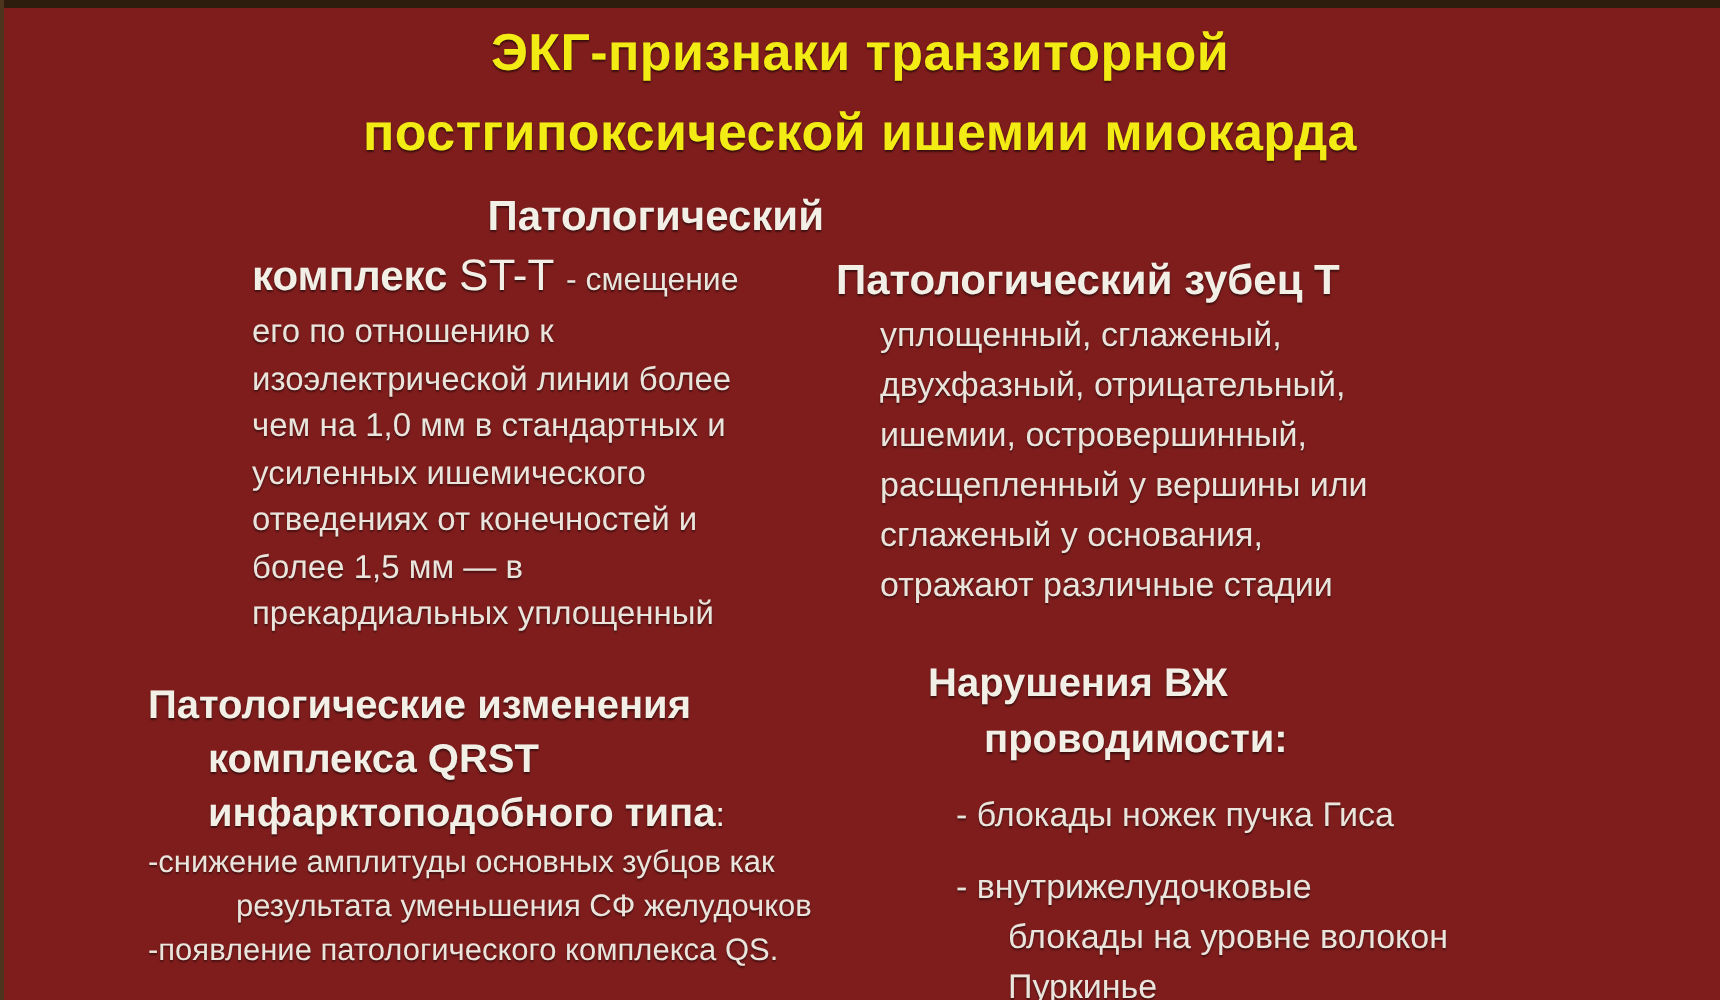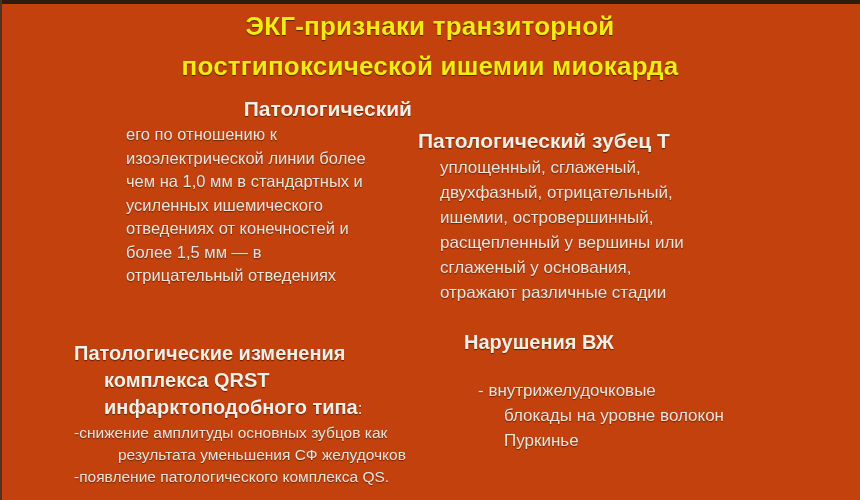--- a/index.html
+++ b/index.html
@@ -11,21 +11,21 @@
     width: 860px;
     height: 500px;
     overflow: hidden;
     font-family: "Liberation Sans", "DejaVu Sans", sans-serif;
   }
 
   #slide {
     position: relative;
     width: 860px;
     height: 500px;
-    background: #c2410c;
+    background: #7f1d1d;
     overflow: hidden;
   }
 
   
   .top-strip {
     position: absolute;
     left: 0; top: 0;
     width: 860px;
     height: 4px;
     background: #2e1d0d;
@@ -183,27 +183,28 @@
   <div class="top-strip"></div>
   <div class="left-edge"></div>
 
   <div class="title-block">
     <div class="title-line">ЭКГ-признаки транзиторной</div>
     <div class="title-line">постгипоксической ишемии миокарда</div>
   </div>
 
   <div id="block-st-t">
     <div class="hd h1">Патологический</div>
+    <div class="hd h2"><span>комплекс</span> <span class="sttok">ST-T</span> <span class="tail">- смещение</span></div>
     <div class="bd para">его по отношению к</div>
     <div class="bd para">изоэлектрической линии более</div>
     <div class="bd para">чем на 1,0 мм в стандартных и</div>
     <div class="bd para">усиленных ишемического</div>
     <div class="bd para">отведениях от конечностей и</div>
     <div class="bd para">более 1,5 мм — в</div>
-    <div class="bd para">отрицательный отведениях</div>
+    <div class="bd para">прекардиальных уплощенный</div>
   </div>
 
   <div id="block-t-wave">
     <div class="hd h1">Патологический зубец Т</div>
     <div class="bd para">уплощенный, сглаженый,</div>
     <div class="bd para">двухфазный, отрицательный,</div>
     <div class="bd para">ишемии, островершинный,</div>
     <div class="bd para">расщепленный у вершины или</div>
     <div class="bd para">сглаженый у основания,</div>
     <div class="bd para">отражают различные стадии</div>
@@ -215,21 +216,23 @@
     <div class="hd h2"><span>инфарктоподобного типа</span><span class="colon">:</span></div>
     <div class="bd para">
       <span>-снижение амплитуды основных зубцов как</span>
       <span class="ind">результата уменьшения СФ желудочков</span>
     </div>
     <div class="bd para">-появление патологического комплекса QS.</div>
   </div>
 
   <div id="block-vzh">
     <div class="hd h1">Нарушения ВЖ</div>
+    <div class="hd h2">проводимости:</div>
     <div class="gap"></div>
+    <div class="bd li">-  блокады ножек пучка Гиса</div>
     <div class="gap"></div>
     <div class="bd li">
       <span>- внутрижелудочковые</span>
       <span class="ind">блокады на уровне волокон</span>
       <span class="ind">Пуркинье</span>
     </div>
   </div>
 
 </div>
 

